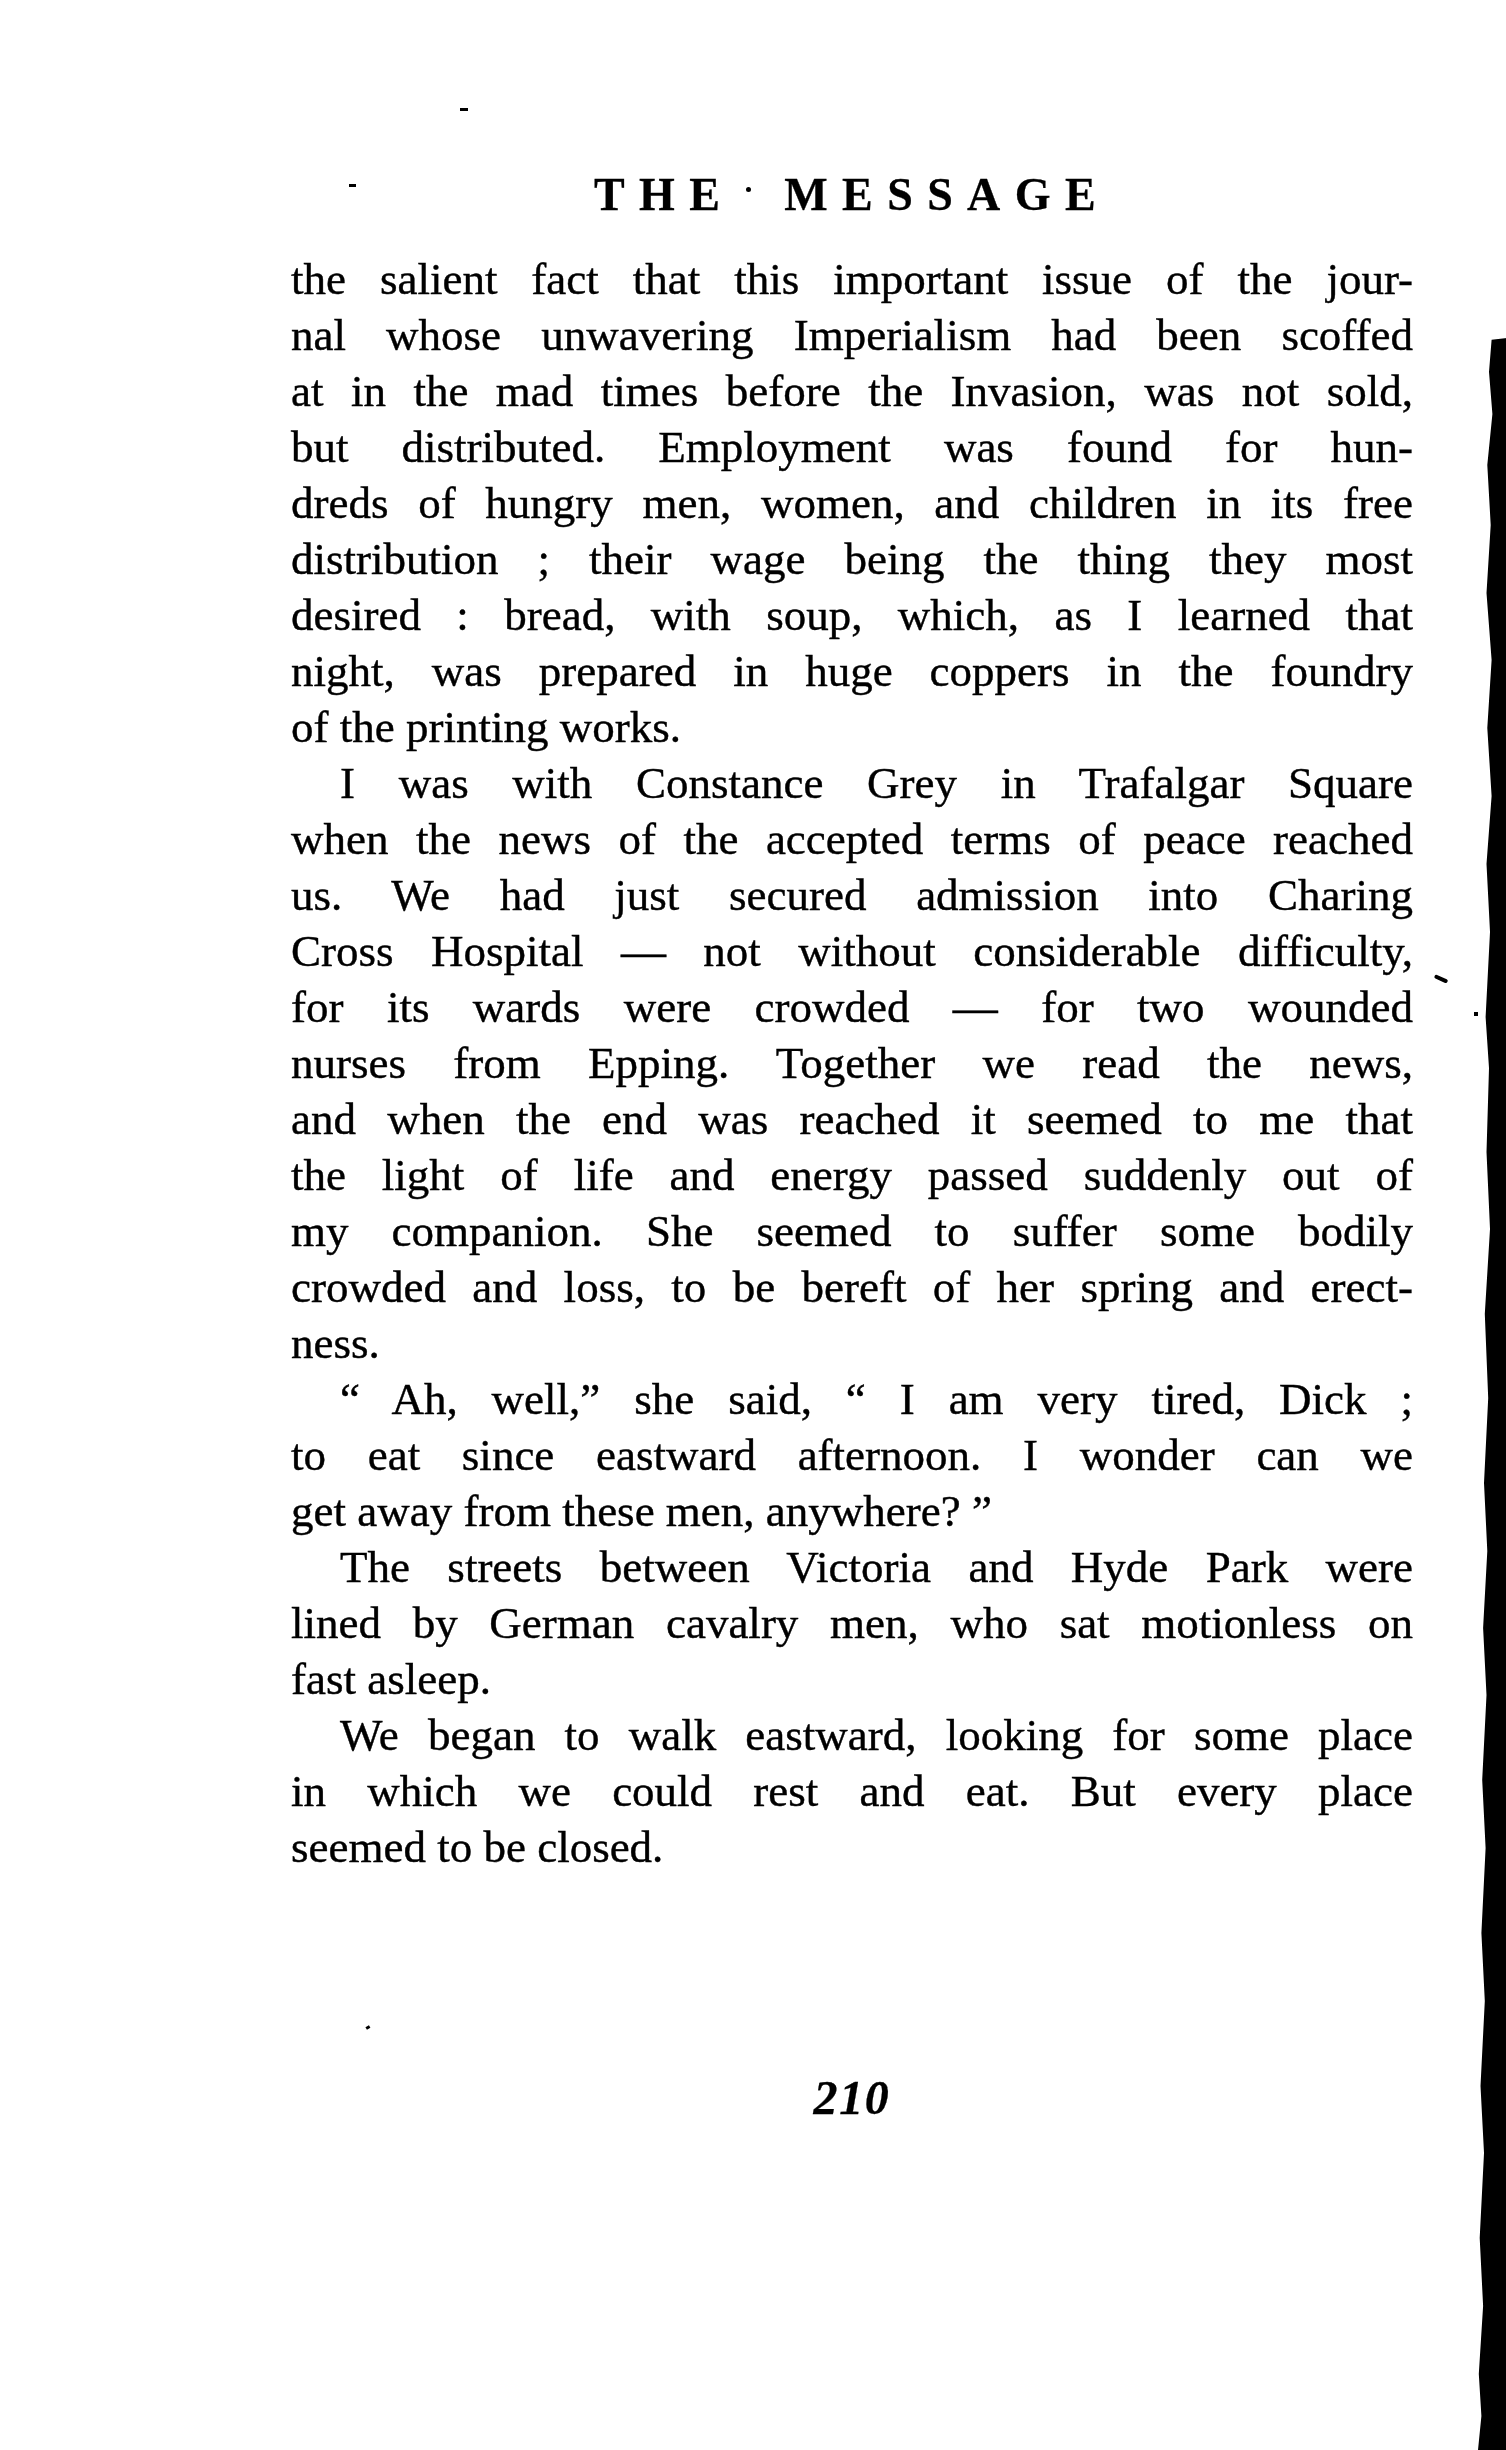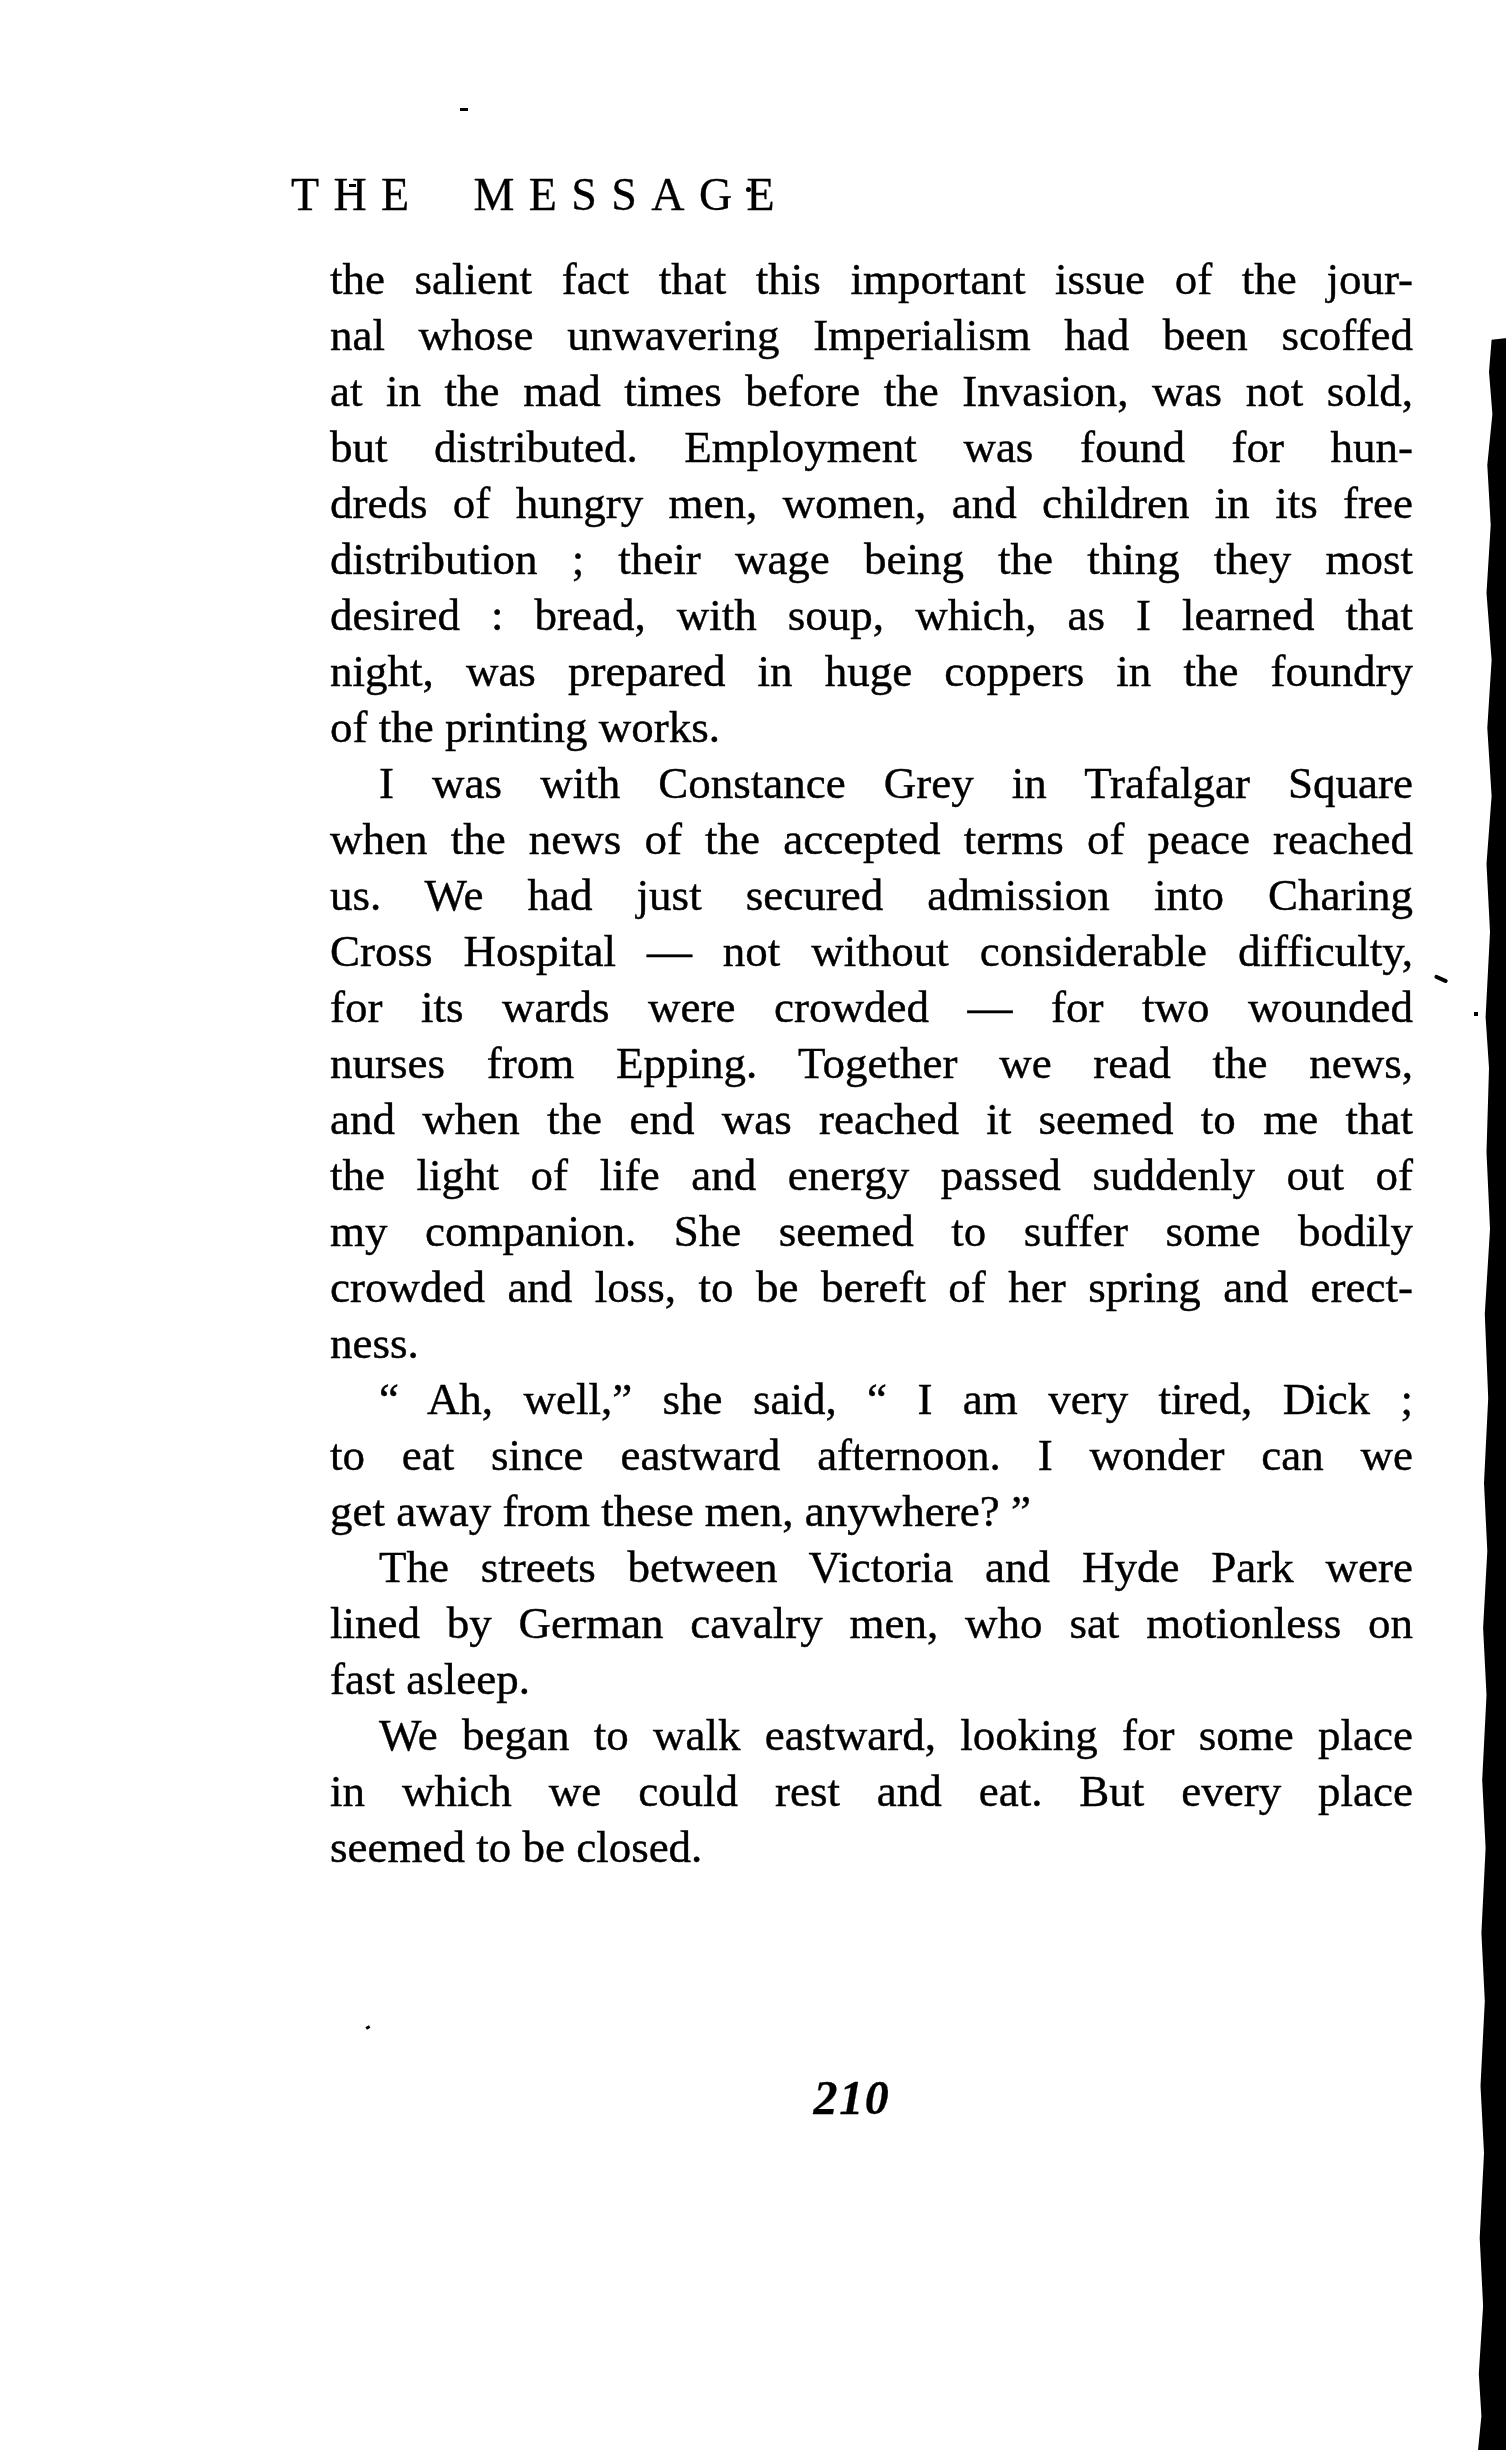--- a/index.html
+++ b/index.html
@@ -11,39 +11,39 @@
     width:1507px;height:2450px;
     background:var(--paper);
     position:relative;
     overflow:hidden;
     font-family:"Liberation Serif","DejaVu Serif",serif;
     color:var(--ink);
   }
   .page-title{
     position:absolute;
     top:168px;left:291px;width:1122px;
-    font-size:46px;font-weight:normal;
+    text-align:center;
+    font-size:46px;font-weight:bold;
     letter-spacing:14.4px;
     word-spacing:24px;
     -webkit-text-stroke:0.3px var(--ink);
     white-space:nowrap;
   }
   .body-block{
     position:absolute;
     top:251px;left:291px;width:1122px;
   }
   .line{
     height:56px;
     line-height:56px;
     font-size:45px;
     text-align:justify;
     text-align-last:justify;
     -webkit-text-stroke:0.4px var(--ink);
     white-space:nowrap;
-    margin-left:39px;
   }
   .line.para-end{
     text-align-last:left;
   }
   .line.indent{
     text-indent:49px;
     font-family:Liberation Serif, serif;
   }
   .page-number{
     position:absolute;

